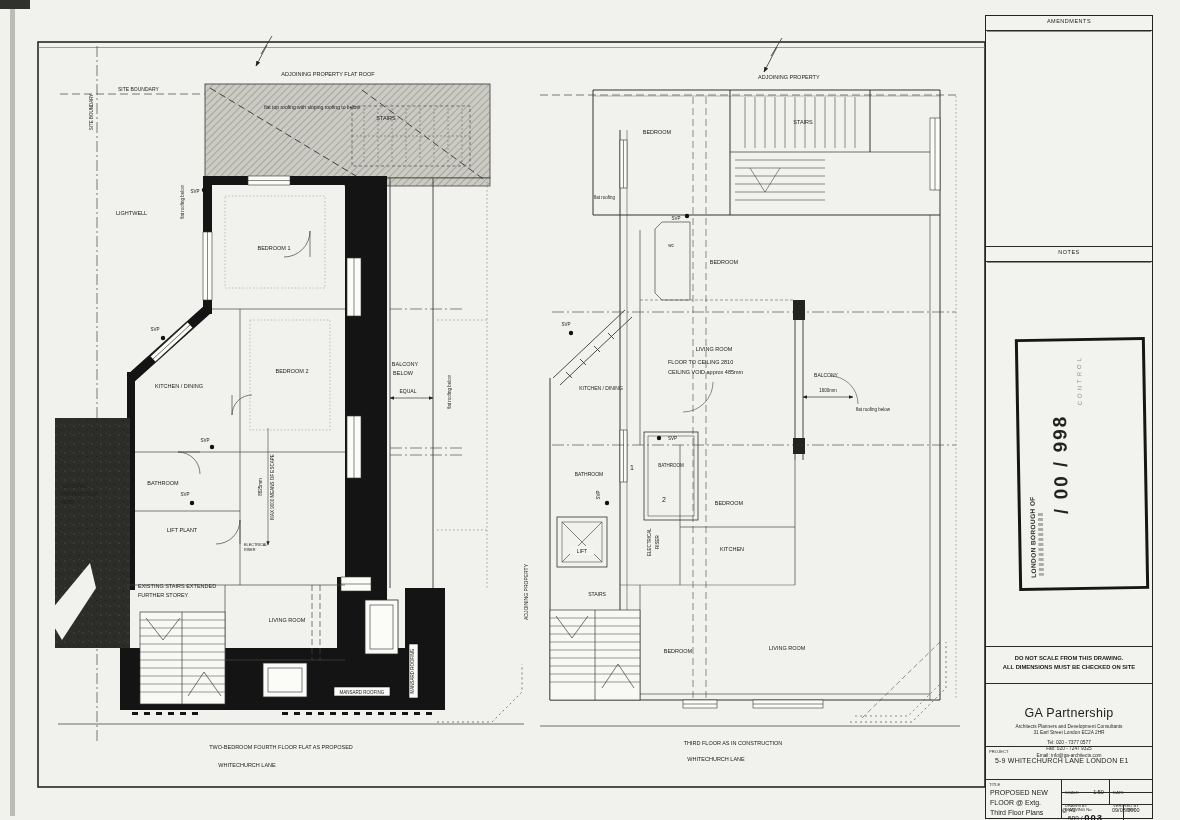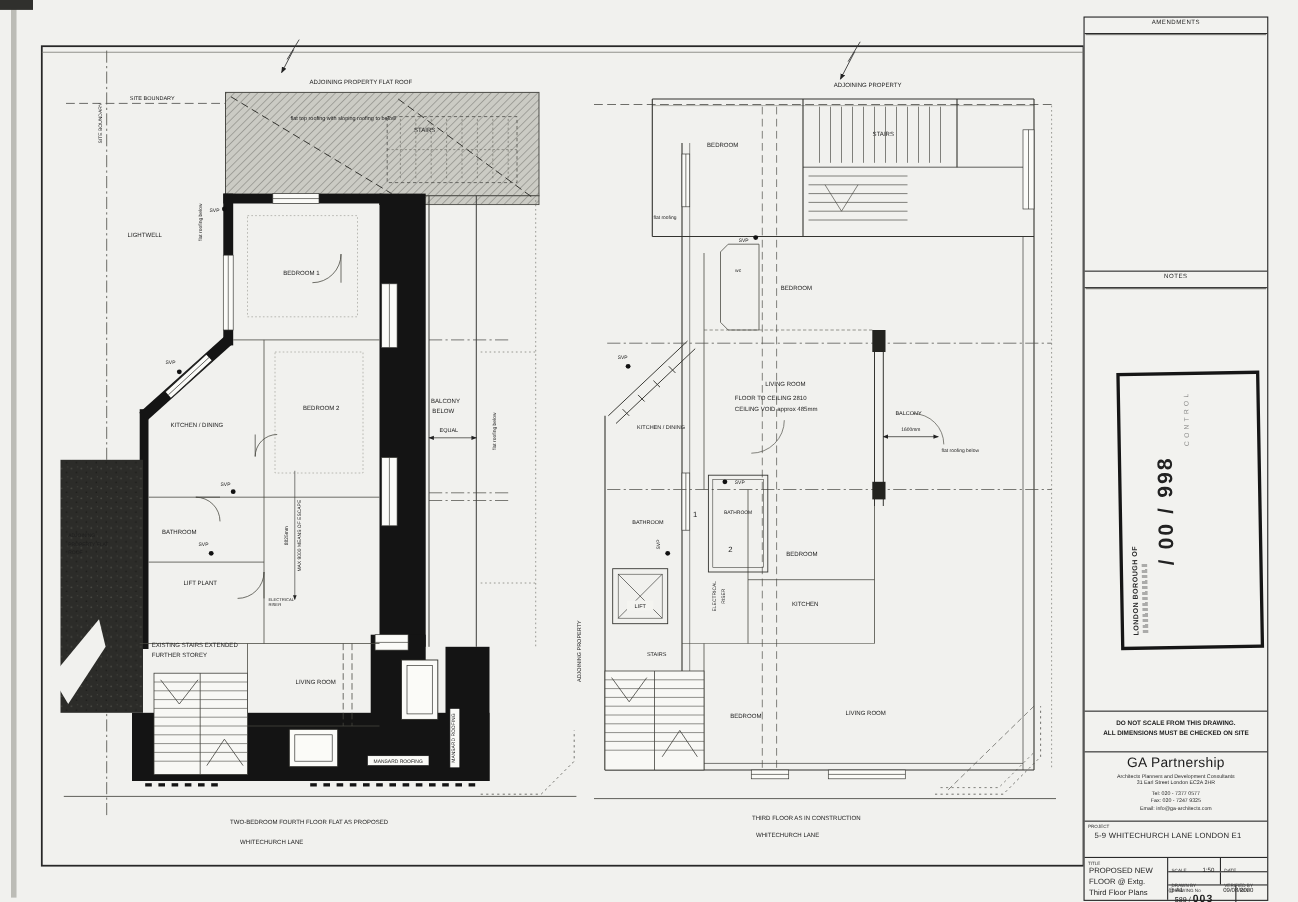--- a/index.html
+++ b/index.html
@@ -9,21 +9,21 @@
   .t45{font-size:4.5px;} .t5{font-size:5px;} .t55{font-size:5.5px;} .t7{font-size:7px;}
   
   .panel{position:absolute;left:985px;top:15px;width:166px;height:802px;border:1.5px solid #232323;background:#f2f2ef;}
   .panel .hdr{position:absolute;left:0;right:0;height:12px;border-bottom:1px solid #2a2a2a;
               text-align:center;font-size:5.5px;letter-spacing:.5px;padding-top:2px;
               box-shadow:0 2px 0 -1px #8a8a85;}
   .notes-hdr{top:230px;border-top:1px solid #2a2a2a;}
   .sec{position:absolute;left:0;right:0;border-top:1px solid #2a2a2a;}
   .dns{top:630px;height:30px;text-align:center;font-size:5.8px;font-weight:bold;padding-top:7px;line-height:1.5;}
   .firm{top:667px;height:63px;text-align:center;}
-  .firm .name{font-size:12.5px;margin-top:2px;letter-spacing:.3px;}
+  .firm .name{font-size:12.5px;margin-top:22px;letter-spacing:.3px;}
   .firm .sub{font-size:4.8px;margin-top:4px;line-height:1.35;color:#2a2a2a;}
   .firm .tel{font-size:4.8px;margin-top:3px;line-height:1.35;color:#2a2a2a;}
   .proj{top:730px;height:33px;}
   .lbl{font-size:4.2px;color:#333;padding:2px 0 0 3px;}
   .proj .val{font-size:7px;padding:3px 0 0 9px;letter-spacing:.2px;}
   .tblock{top:763px;bottom:0;display:flex;}
   .tcell{width:76px;border-right:1px solid #2a2a2a;box-sizing:border-box;}
   .tcell .tval{font-size:7px;padding:1px 0 0 4px;line-height:1.45;}
   .tgrid{flex:1;display:flex;flex-direction:column;}
   .trow{display:flex;border-bottom:1px solid #2a2a2a;box-sizing:border-box;}

